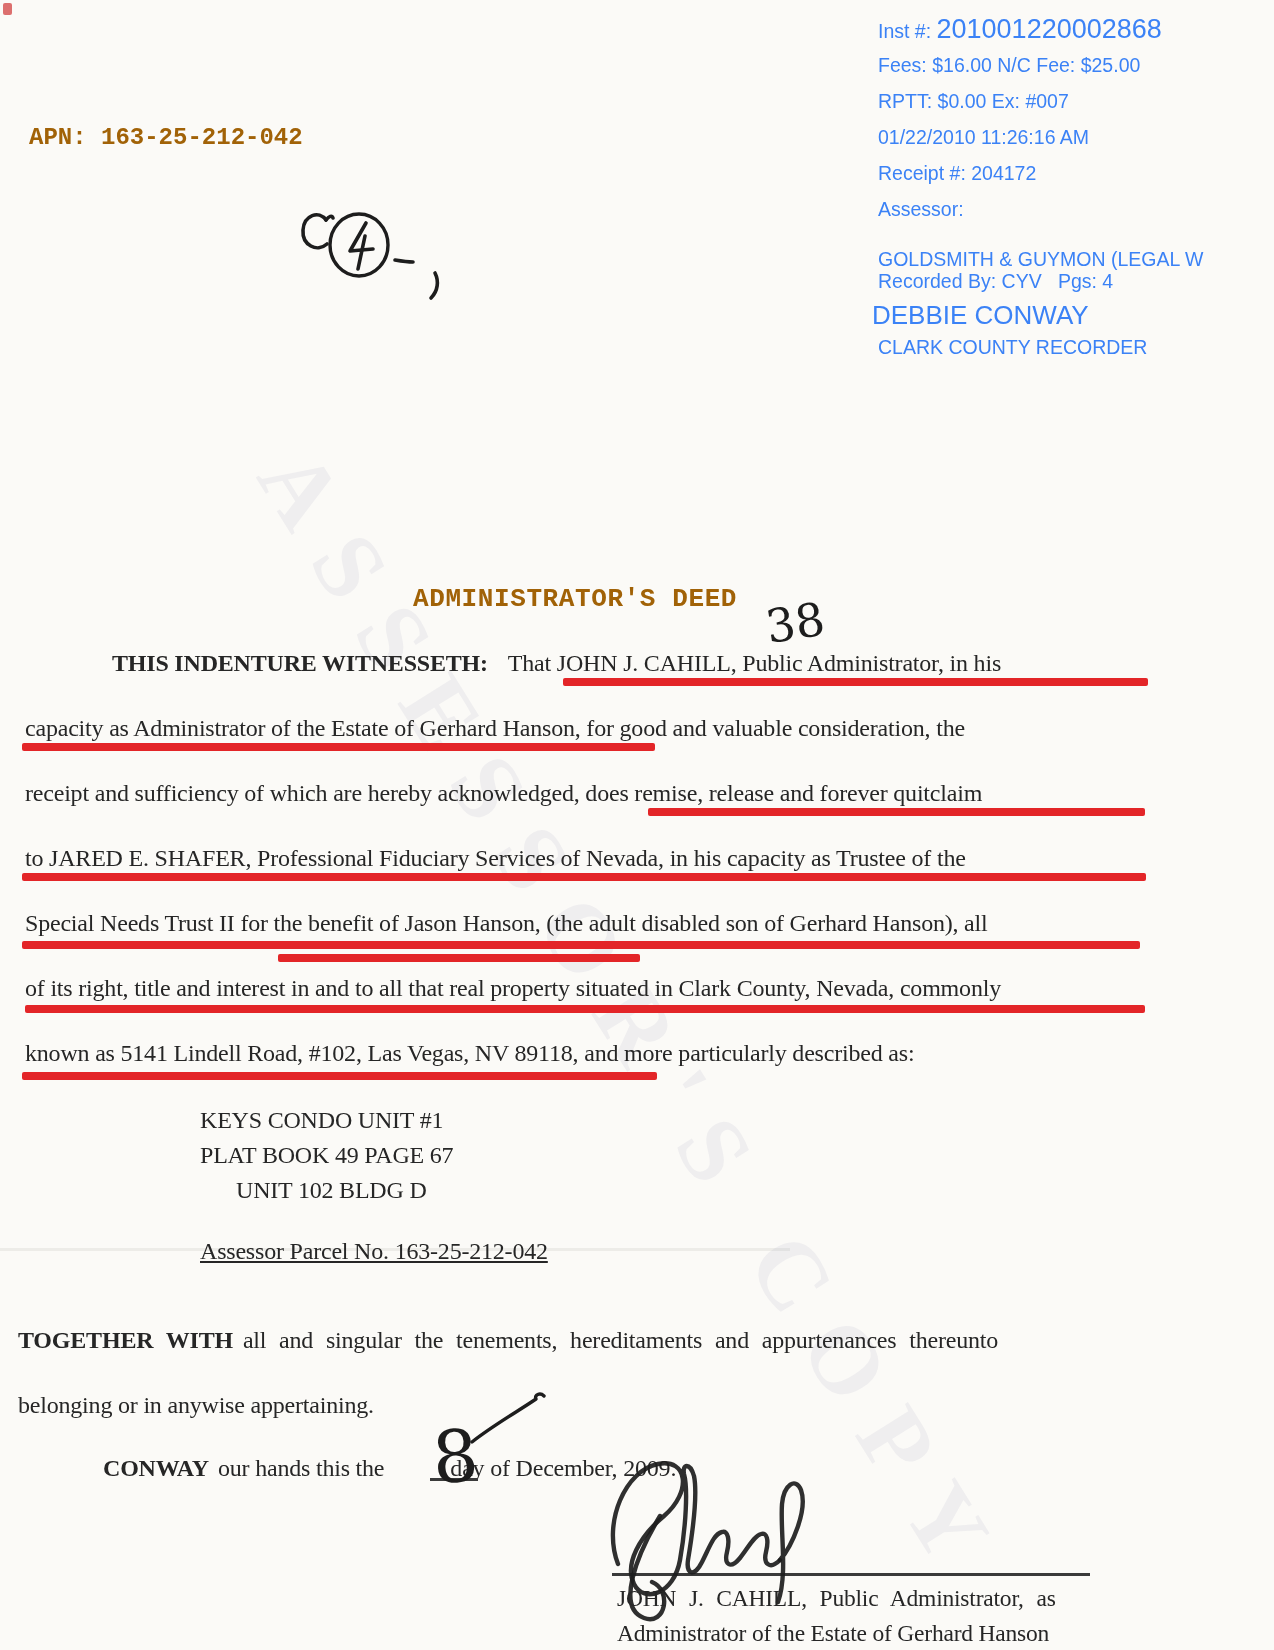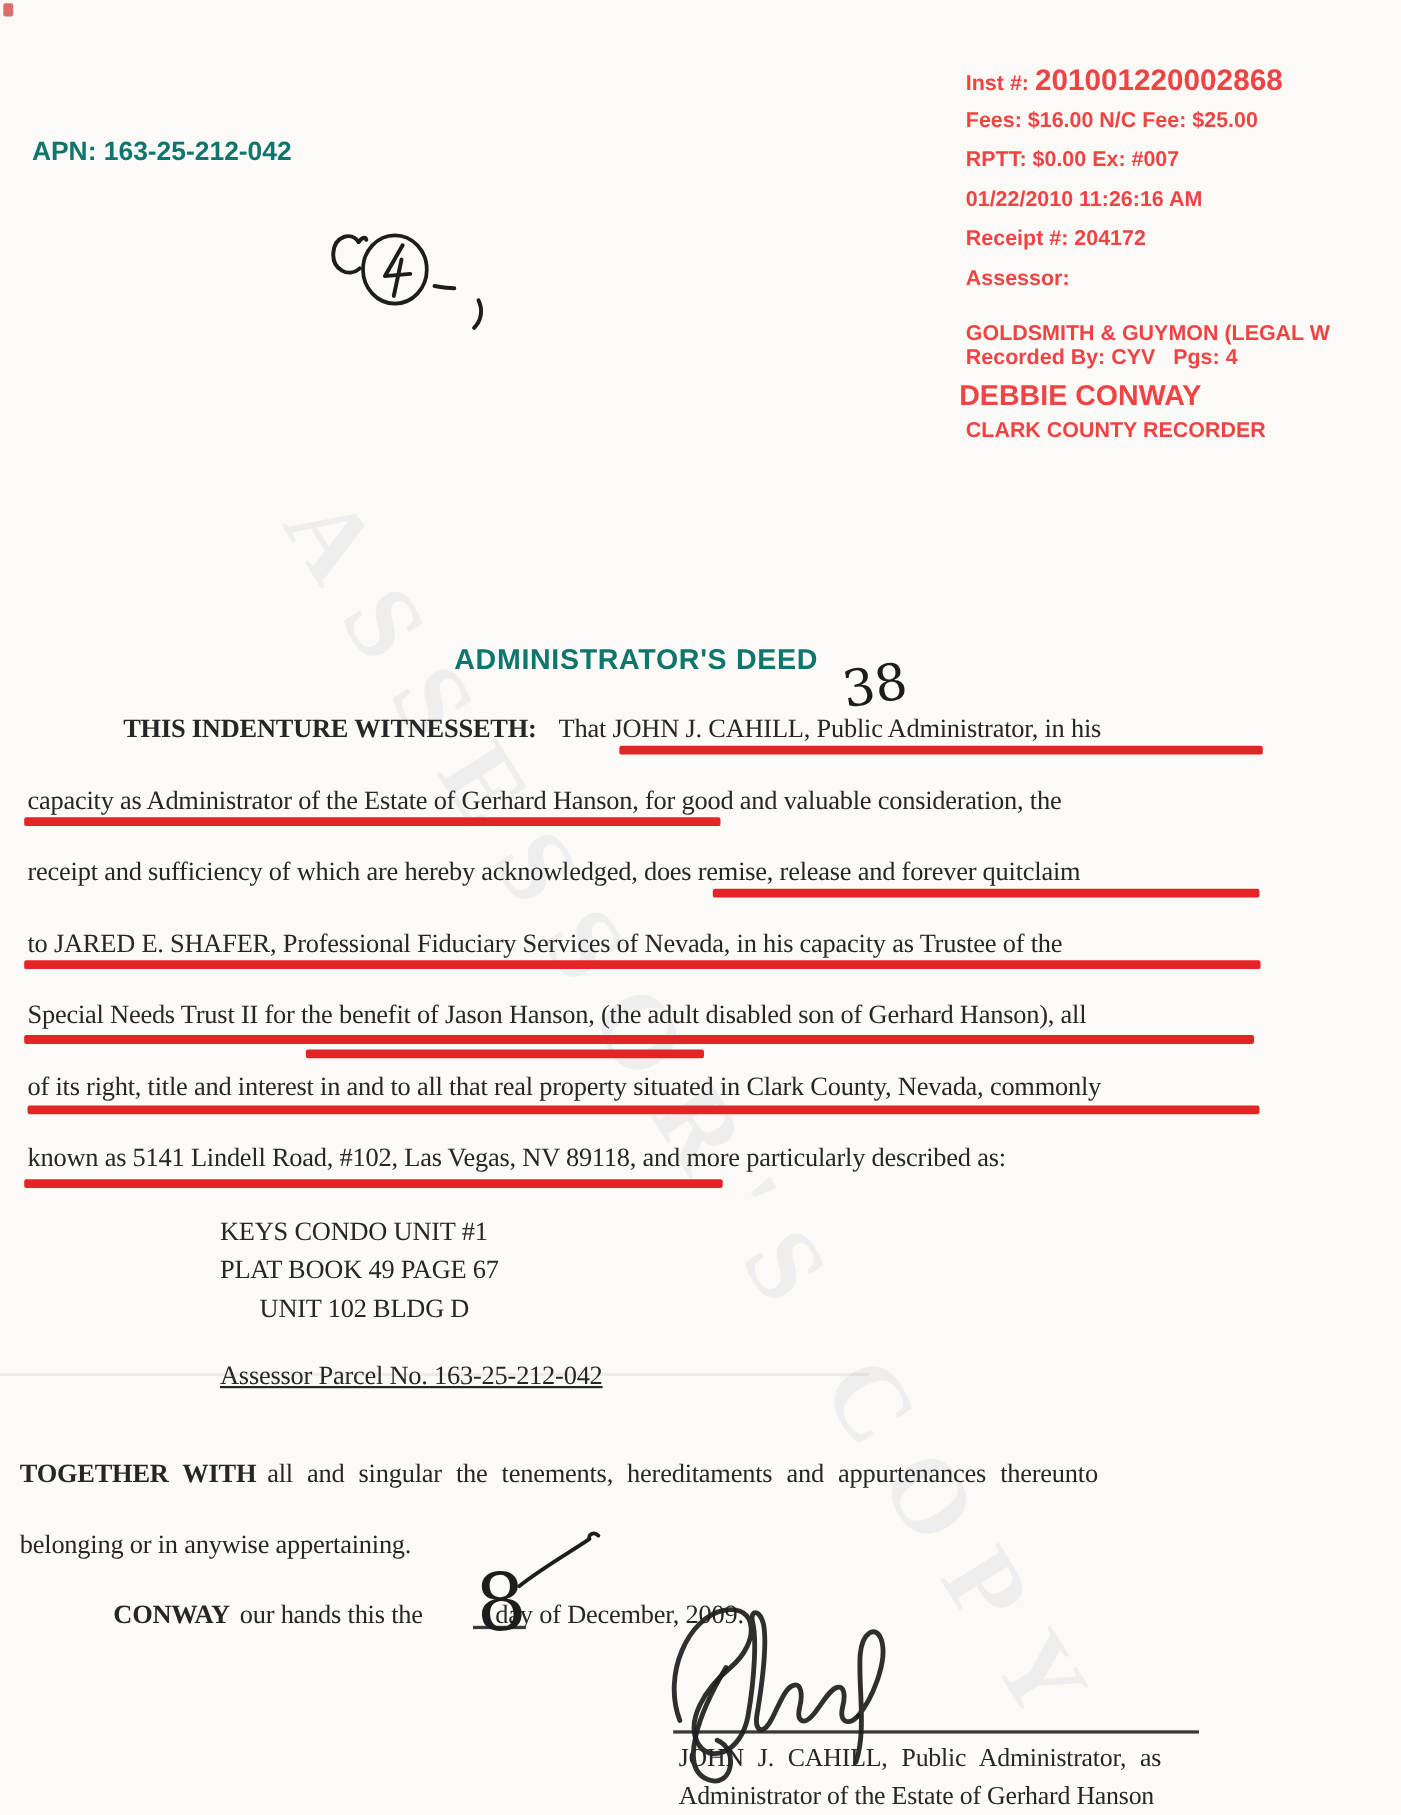--- a/index.html
+++ b/index.html
@@ -1,21 +1,21 @@
 <!DOCTYPE html>
 <html><head>
 <meta charset="utf-8">
 <style>
   html,body{margin:0;padding:0;}
   body{width:1274px;height:1650px;position:relative;overflow:hidden;
        background:#fbfaf7;font-family:"Liberation Serif",serif;}
   .abs{position:absolute;}
   .pre{white-space:pre;}
-  .serif{font-family:Liberation Sans, sans-serif;color:#0f766e;}
-  .sans{font-family:"Liberation Sans",sans-serif;color:#ef4444;font-weight:bold;margin-top:44px;}
+  .serif{font-family:Liberation Mono, monospace;color:#a16207;}
+  .sans{font-family:"Liberation Sans",sans-serif;color:#3b82f6;font-weight:normal;}
   
   .stamp-line{font-size:19.5px;letter-spacing:0px;}
   .stamp-big{font-size:27px;}
   
   .bodyline{font-size:24px;letter-spacing:-0.2px;color:#262626;}
   .redline{position:absolute;height:8px;background:#e32528;border-radius:2px;}
   .blackline{position:absolute;background:#3a3a3a;}
   .watermark{position:absolute;left:330px;top:430px;transform:rotate(58deg);
      transform-origin:0 0;font-family:"Liberation Serif",serif;font-weight:bold;
      font-size:96px;letter-spacing:30px;color:rgba(140,135,175,0.10);white-space:nowrap;}

